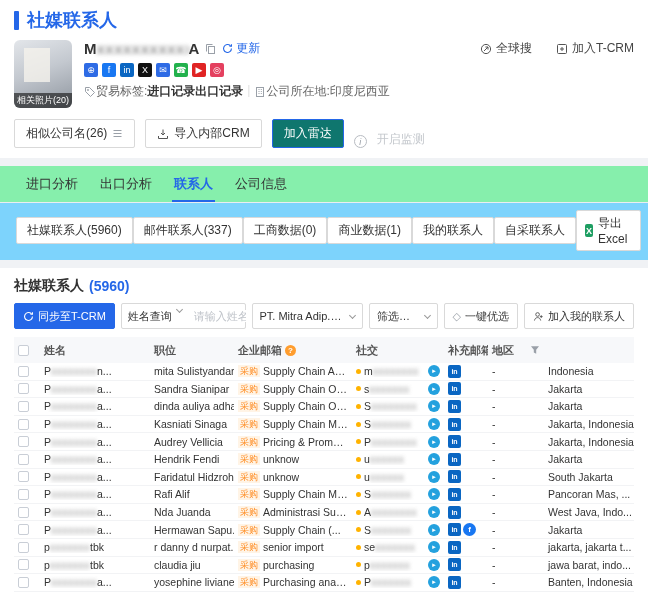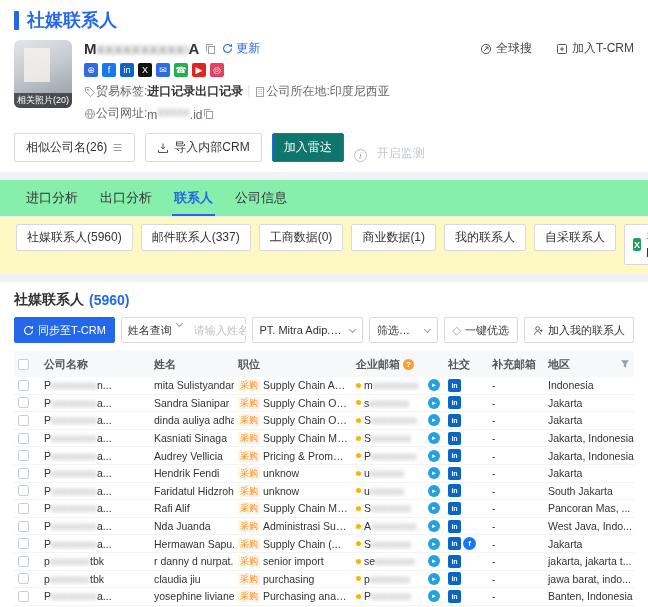--- a/index.html
+++ b/index.html
@@ -33,21 +33,21 @@
   .g-icon{color:#9aa0a8;display:inline-flex;align-items:center}
   .actions-row{display:flex;align-items:flex-end;gap:10px;margin-top:11px}
   .btn{border:1px solid #d9d9d9;background:#fff;border-radius:2px;padding:5px 11px;font-size:12px;color:#333;display:inline-flex;align-items:center;gap:5px;cursor:pointer;white-space:nowrap}
   .btn-primary{background:#0f766e;border-color:#2467e8;color:#fff}
   .txt-disabled{color:#c3c7cc;cursor:pointer}
   .i-circle{width:13px;height:13px;border:1px solid #b8bcc2;border-radius:50%;color:#9aa0a8;font-size:9px;display:inline-flex;align-items:center;justify-content:center;font-style:italic;cursor:pointer}
   
   .tabs-row{display:flex;gap:18px;padding:0 24px;border-bottom:1px solid #ebedf0;background:#86efac}
   .tab{padding:9px 2px 7px;font-size:13px;cursor:pointer;border-bottom:2px solid transparent}
   .tab.active{color:#2467e8;border-bottom-color:#2467e8;font-weight:bold}
-  .subtabs-row{display:flex;gap:8px;padding:7px 16px 9px;background:#fef9c3;align-items:flex-start}
+  .subtabs-row{display:flex;padding:7px 16px 9px;background:#7dd3fc;align-items:center}
   .subtab{border:1px solid #d9d9d9;background:#fff;border-radius:2px;padding:4px 10px;font-size:12px;color:#333;cursor:pointer;white-space:nowrap}
   .export-btn{margin-left:auto;border:1px solid #d9d9d9;border-radius:2px;padding:4px 8px;display:inline-flex;align-items:center;gap:5px;font-size:12px;cursor:pointer;background:#fff}
   .excel-ic{width:13px;height:13px;background:#1e9e62;border-radius:2px;color:#fff;font-size:9px;font-weight:bold;display:inline-flex;align-items:center;justify-content:center}
   
   .card3{padding:7px 14px 0;background:#fff;height:377px}
   .section-row{display:flex;align-items:center;gap:5px;margin:2px 0 8px}
   .section-title{font-size:14px;font-weight:bold;color:#333}
   .section-count{font-size:14px;font-weight:bold;color:#2467e8}
   .toolbar{display:flex;align-items:center;gap:6px;font-size:11px;margin-bottom:8px}
   .t-btn{height:26px;display:inline-flex;align-items:center;gap:4px;border:1px solid #d9d9d9;border-radius:2px;background:#fff;padding:0 8px;cursor:pointer;white-space:nowrap;color:#333}
@@ -150,37 +150,20 @@
         <span class="sep">|</span>
         <span class="g-icon">
             <svg width="12" height="12" viewBox="0 0 12 12">
               <rect x="2.5" y="1.5" width="7" height="9" fill="none" stroke="#9aa0a8"></rect>
               <path d="M4.5 3.5h1M6.8 3.5h1M4.5 5.5h1M6.8 5.5h1M4.5 7.5h1M6.8 7.5h1" stroke="#9aa0a8"></path>
             </svg>
           </span>
         <span>公司所在地:</span>
         <span>印度尼西亚</span>
       </div>
-      <div class="meta-row">
-        <span class="g-icon">
-            <svg width="12" height="12" viewBox="0 0 12 12">
-              <circle cx="6" cy="6" r="4.6" fill="none" stroke="#9aa0a8"></circle>
-              <ellipse cx="6" cy="6" rx="2" ry="4.6" fill="none" stroke="#9aa0a8"></ellipse>
-              <path d="M1.5 6h9" stroke="#9aa0a8"></path>
-            </svg>
-          </span>
-        <span>公司网址:</span>
-        <span><span>m</span><span class="blur" style="max-width:40px">xxxxx</span><span>.id</span></span>
-        <span class="g-icon">
-            <svg width="11" height="11" viewBox="0 0 11 11">
-              <rect x="3.5" y="3.5" width="6" height="7" fill="none" stroke="#9aa0a8"></rect>
-              <path d="M7.5 1.5h-6v7" fill="none" stroke="#9aa0a8"></path>
-            </svg>
-          </span>
-      </div>
     </div>
   </div>
   <div class="actions-row">
     <span class="btn">
       <span>相似公司名(26)</span>
       <svg width="11" height="11" viewBox="0 0 11 11">
           <path d="M1.5 2.5h8M1.5 5.5h8M1.5 8.5h8" stroke="#9aa0a8"></path>
         </svg>
     </span>
     <span class="btn">
@@ -267,21 +250,20 @@
           <path d="M9 4.6v3M7.5 6.1h3" stroke="#555"></path>
         </svg>
       <span>加入我的联系人</span>
     </span>
   </div>
 
   <div class="thead">
     <div class="cell">
         <span class="cb"></span>
       </div>
-    <div class="cell">公司名称</div>
     <div class="cell">姓名</div>
     <div class="cell">职位</div>
     <div class="cell">
       <span>企业邮箱</span>
       <span class="info-orange">?</span>
     </div>
     <div class="cell">社交</div>
     <div class="cell">补充邮箱</div>
     <div class="cell">
       <span>地区</span>

